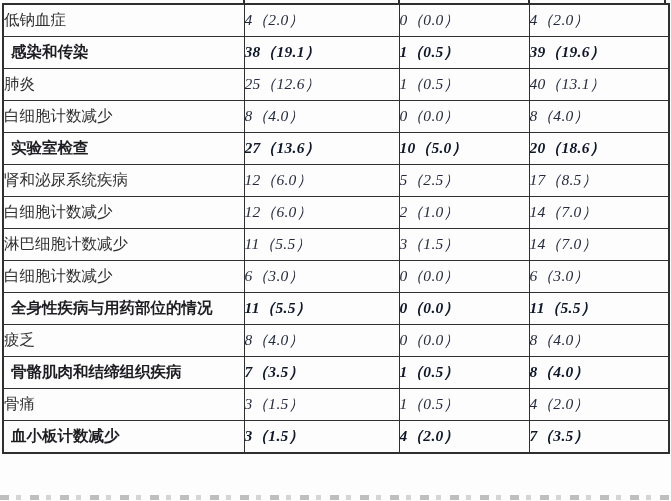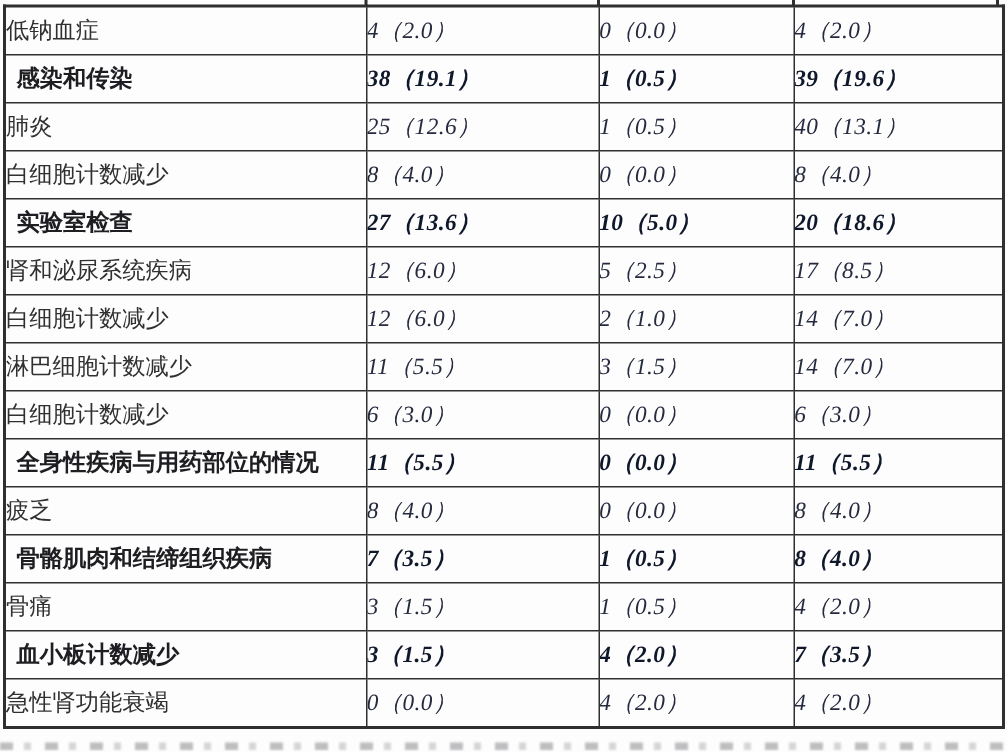--- a/index.html
+++ b/index.html
@@ -167,26 +167,20 @@
     <td class="value-cell">3（1.5）</td>
     <td class="value-cell">1（0.5）</td>
     <td class="value-cell">4（2.0）</td>
   </tr>
         <tr class="category">
     <td class="label-cell">血小板计数减少</td>
     <td class="value-cell">3（1.5）</td>
     <td class="value-cell">4（2.0）</td>
     <td class="value-cell">7（3.5）</td>
   </tr>
-        <tr>
-    <td class="label-cell">急性肾功能衰竭</td>
-    <td class="value-cell">0（0.0）</td>
-    <td class="value-cell">4（2.0）</td>
-    <td class="value-cell">4（2.0）</td>
-  </tr>
       </tbody>
   </table>
 
   <div>
       <div class="col-stub" style="left: 243px;"></div>
       <div class="col-stub" style="left: 398px;"></div>
       <div class="col-stub" style="left: 528px;"></div>
       <div class="col-stub" style="left: 664px;"></div>
     </div>
 

